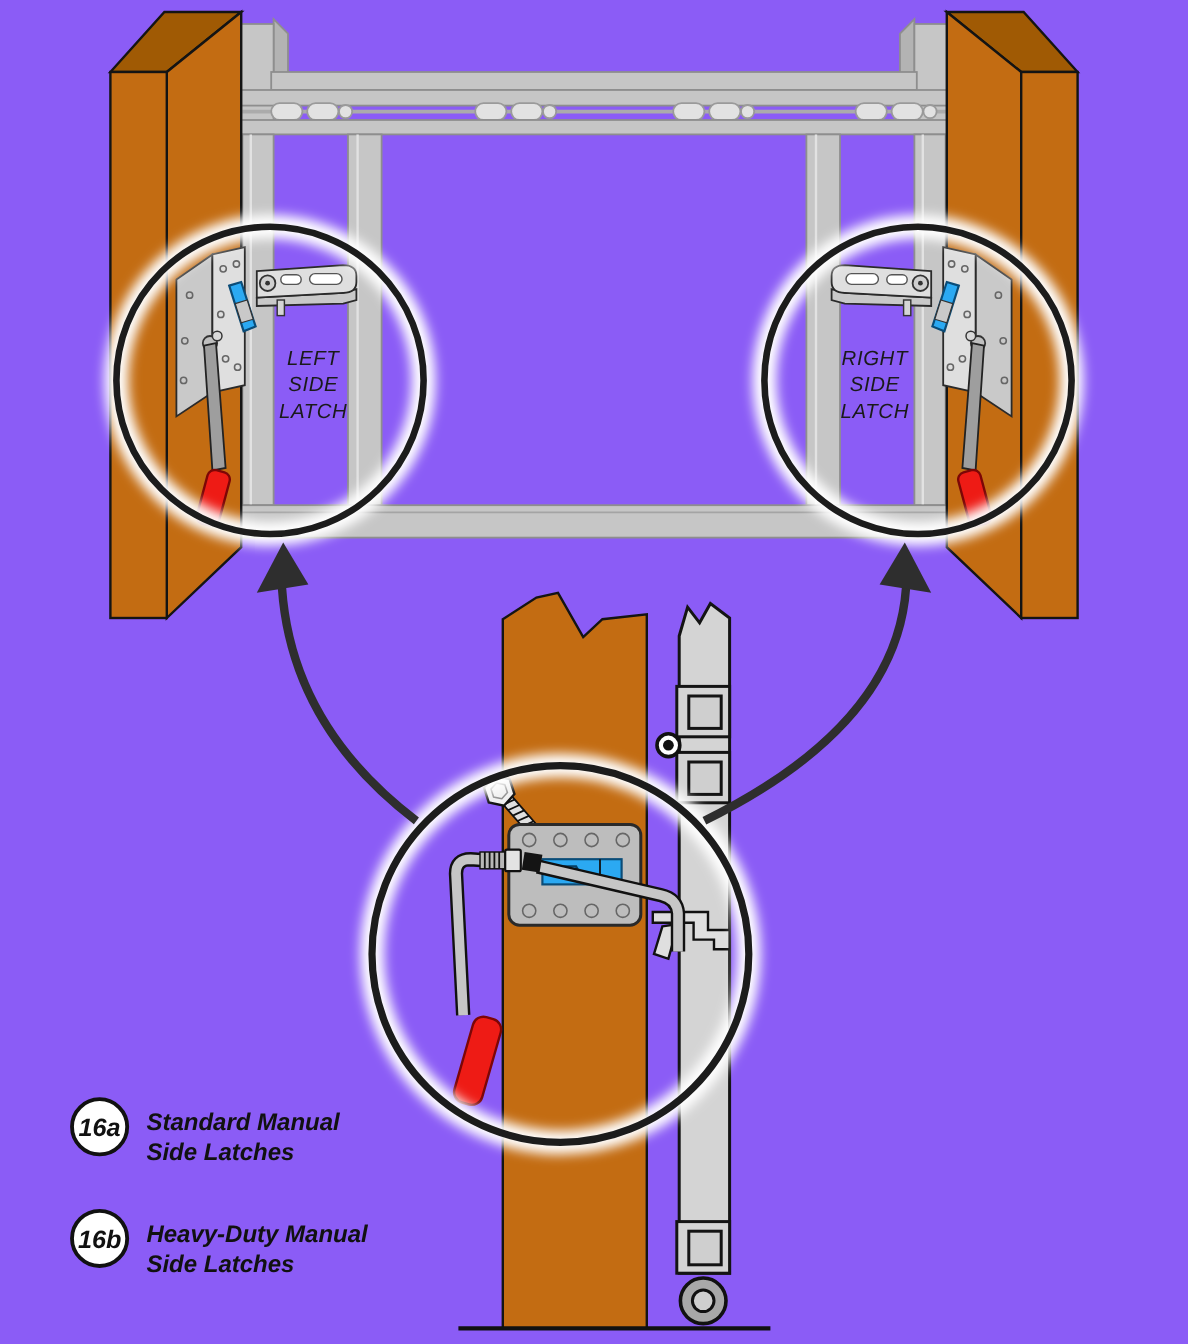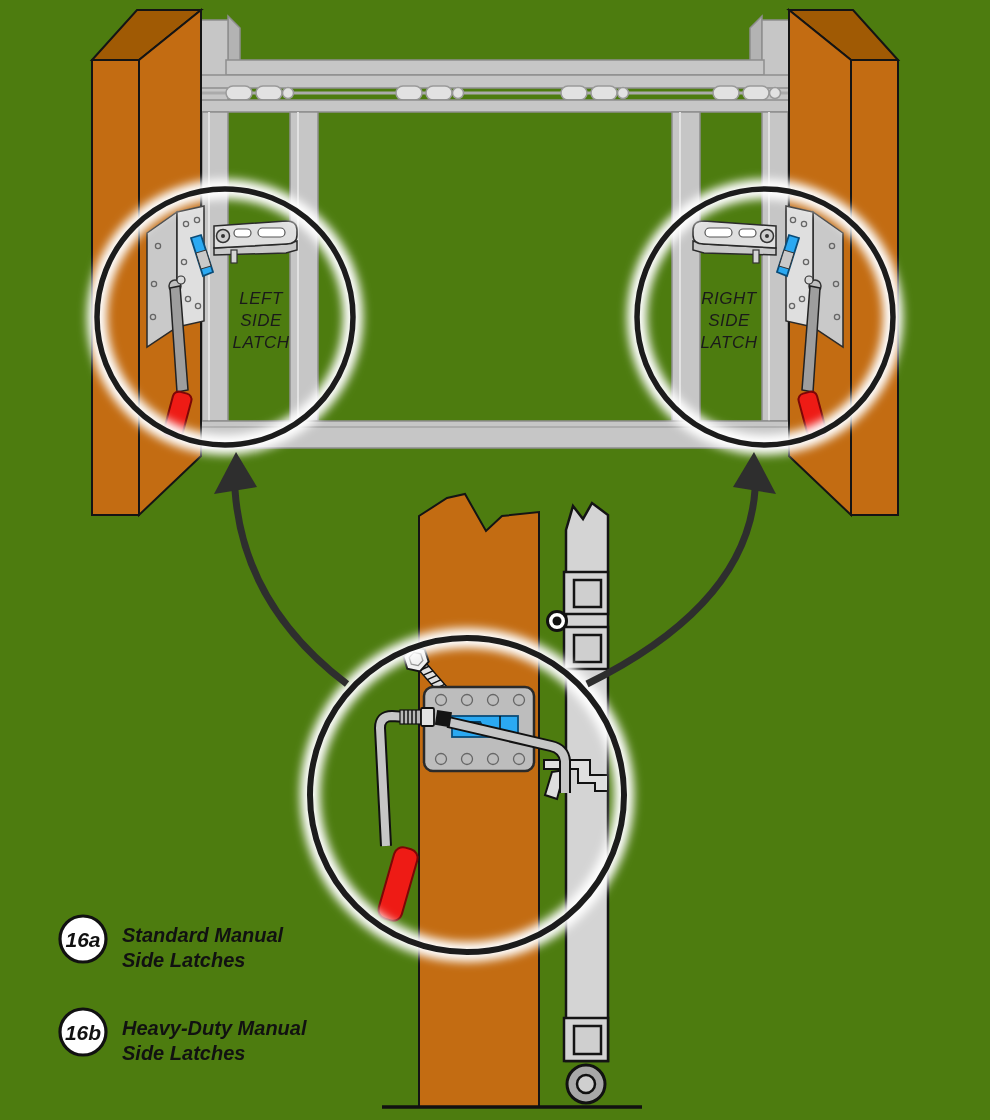--- a/index.html
+++ b/index.html
@@ -1,16 +1,16 @@
 <!DOCTYPE html>
 <html style="--wood: #C36C12; --wood-top: #A05A04; --frame: #C6C6C6; --frame-edge: #8E8E8E; --steel: #D4D4D4; --outline: #141414; --latch-blue: #2BA9F2; --handle-red: #EE1B15; --arrow: #2E2E2E;"><head>
 <meta charset="utf-8">
 <style>
   html,body{margin:0;padding:0;background:#fff;}
-  .stage{position:relative;width:990px;height:1120px;background:#4d7c0f;overflow:hidden;
+  .stage{position:relative;width:990px;height:1120px;background:#8b5cf6;overflow:hidden;
          font-family:"Liberation Sans",sans-serif;}
   svg{display:block;}
   
   .wood{fill:var(--wood);stroke:#141414;stroke-width:2;}
   .wood-top{fill:var(--wood-top);stroke:#141414;stroke-width:2;}
   .frame{fill:var(--frame);stroke:var(--frame-edge);stroke-width:1.5;}
   .frame-dk{fill:#B3B3B3;stroke:var(--frame-edge);stroke-width:1.5;}
   .hinge{fill:#E2E2E2;stroke:#9A9A9A;stroke-width:1.5;}
   .steel{fill:var(--steel);stroke:var(--outline);stroke-width:2.5;}
   .steel-in{fill:#CFCFCF;stroke:var(--outline);stroke-width:2.5;}

